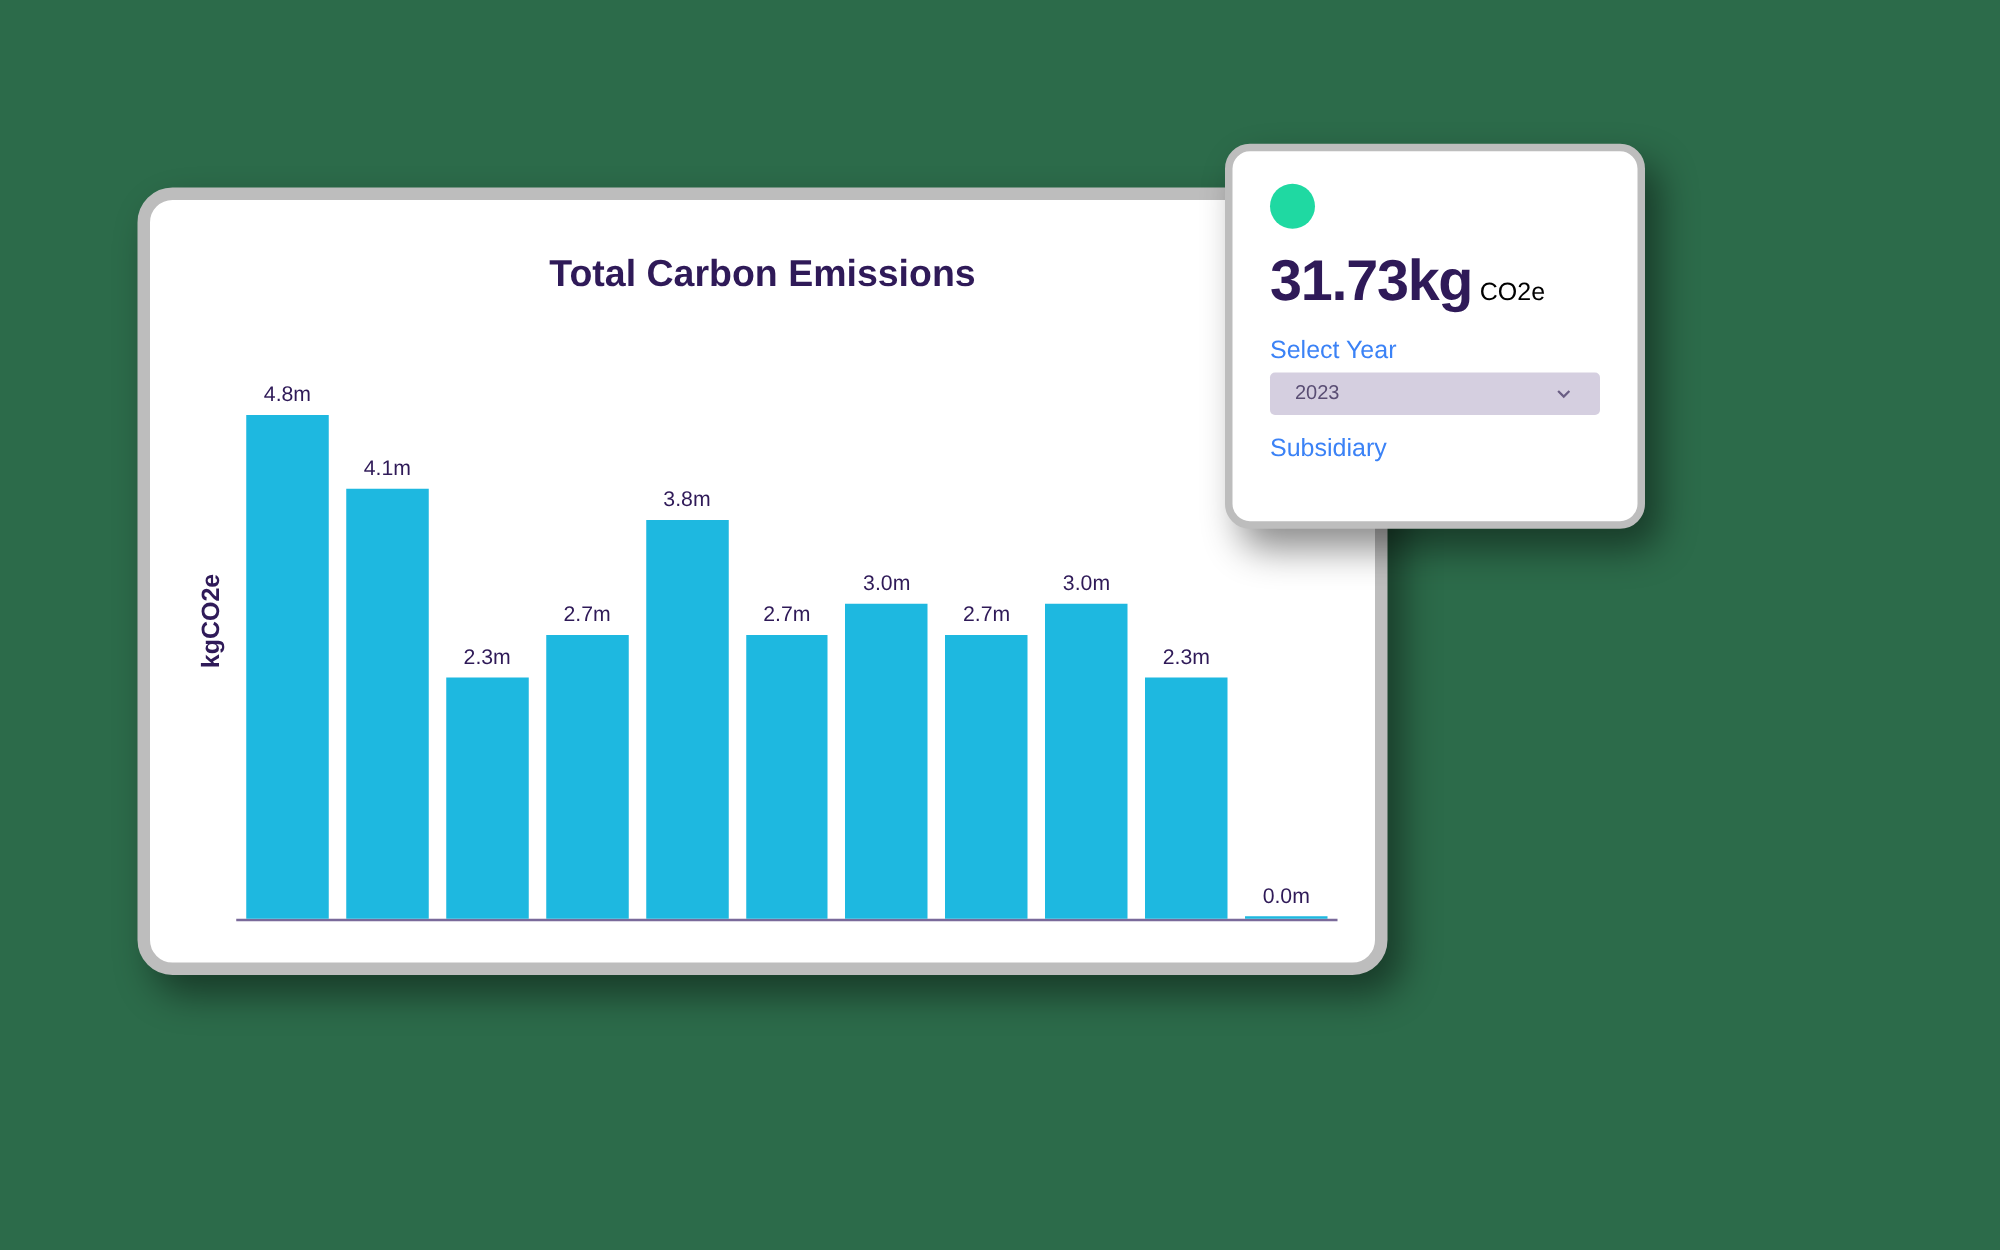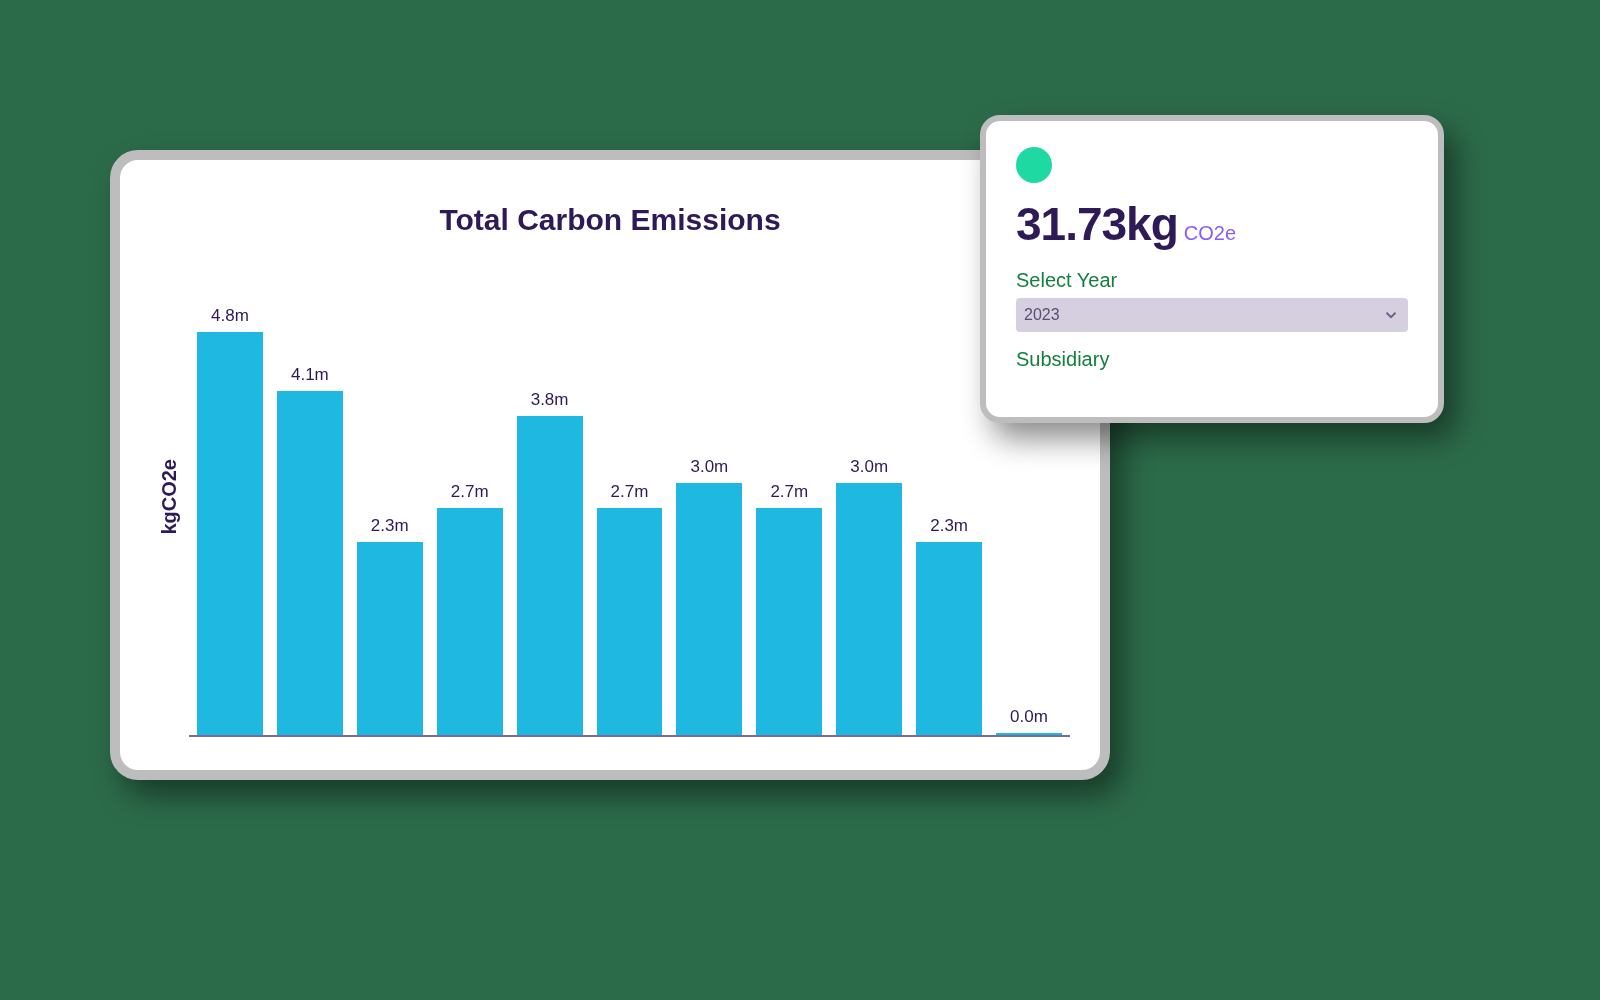--- a/index.html
+++ b/index.html
@@ -97,21 +97,21 @@
     font-size: 15px;
     color: #2f1a58;
     white-space: nowrap;
   }
 
   
   .side-card {
     position: absolute;
     left: 980px;
     top: 115px;
-    width: 464px;
+    width: 336px;
     background: #ffffff;
     border: 6px solid #bdbdbd;
     border-radius: 20px;
     box-shadow: 12px 16px 30px rgba(0,0,0,0.45);
     padding: 26px 30px 30px 30px;
   }
 
   .dot {
     width: 36px;
     height: 36px;
@@ -129,40 +129,40 @@
 
   .total-value {
     font-size: 46px;
     font-weight: 600;
     color: #2f1a58;
     letter-spacing: -1px;
   }
 
   .total-unit {
     font-size: 20px;
-    color: #8b5cf6;
+    color: #000000;
     font-weight: 500;
   }
 
   .field-group { margin-bottom: 16px; }
 
   .field-label {
     font-size: 20px;
-    color: #15803d;
+    color: #3b82f6;
     margin-bottom: 6px;
   }
 
   .select {
     background: #d5cfe0;
     border-radius: 4px;
     height: 34px;
     display: flex;
     align-items: center;
     justify-content: space-between;
-    padding: 0 8px;
+    padding: 0 20px;
     cursor: pointer;
   }
 
   .select-text {
     font-size: 16px;
     color: #5a4e74;
   }
 
   .chevron {
     width: 18px;

